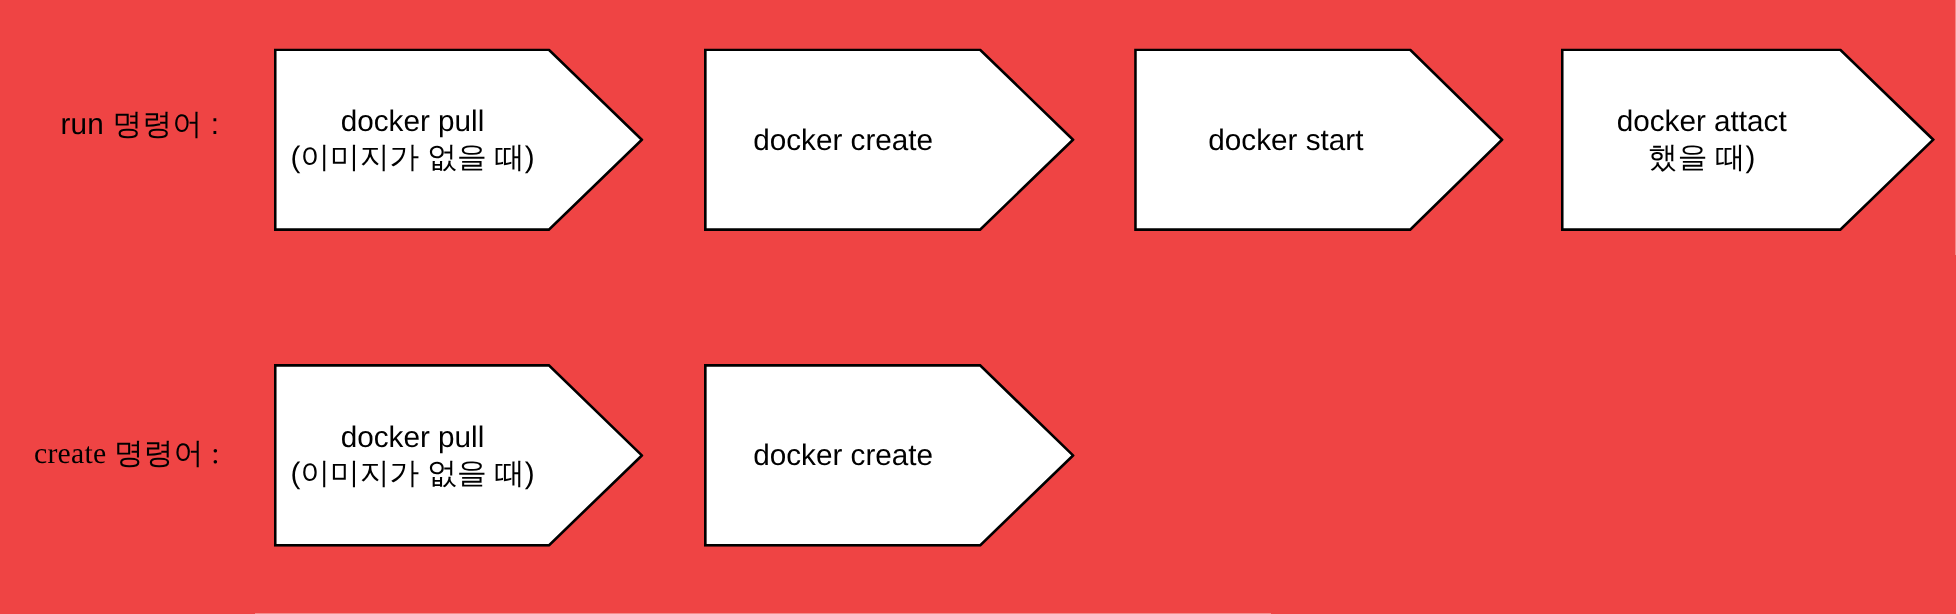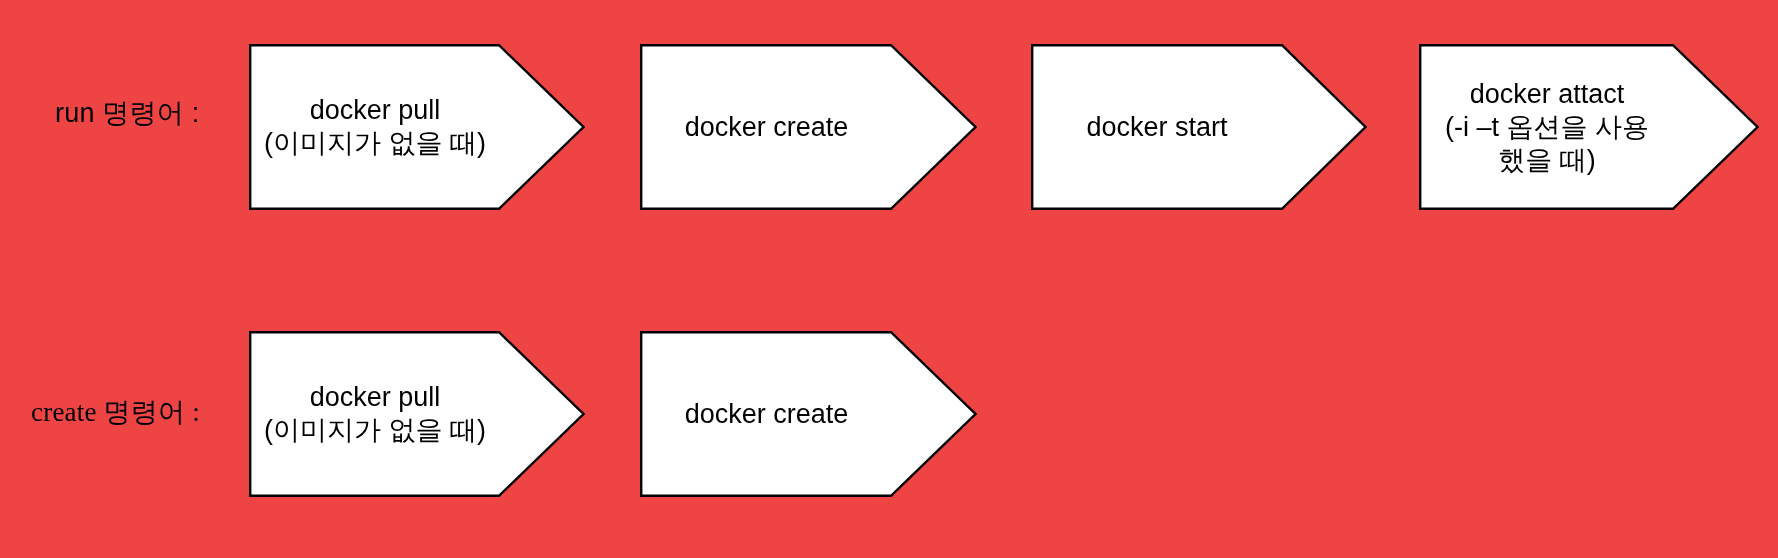--- a/index.html
+++ b/index.html
@@ -72,32 +72,31 @@
   </div>
   <div class="chev-text" style="left:640px; top:44px; width:253px; height:166px;">
     <span class="ln">docker create</span>
   </div>
 
   <div class="chevron" style="left:1031px; top:44px; width:336px; height:166px;">
     <svg viewBox="0 0 336 166" preserveAspectRatio="none">
       <polygon points="1.2,1.2 251,1.2 334.5,83 251,164.8 1.2,164.8" fill="#ffffff" stroke="#000000" stroke-width="2.4" stroke-linejoin="miter"></polygon>
     </svg>
   </div>
-  <div class="chev-text" style="left:1031px; top:44px; width:252px; height:166px;">
+  <div class="chev-text" style="left:1031px; top:44px; width:252px; height:166px;padding-left:12px;">
     <span class="ln">docker start</span>
   </div>
 
   <div class="chevron" style="left:1419px; top:44px; width:340px; height:166px;">
     <svg viewBox="0 0 340 166" preserveAspectRatio="none">
       <polygon points="1.2,1.2 254,1.2 338.5,83 254,164.8 1.2,164.8" fill="#ffffff" stroke="#000000" stroke-width="2.4" stroke-linejoin="miter"></polygon>
     </svg>
   </div>
   <div class="chev-text" style="left:1419px; top:44px; width:256px; height:166px;">
     <span class="ln">docker attact</span>
-    <span class="ln">(-i –t 옵션을 사용</span>
     <span class="ln">했을 때)</span>
   </div>
 
   <div class="row-label" style="left:31px; top:399px;font-family:Liberation Serif, serif;">create 명령어 :</div>
 
   <div class="chevron" style="left:249px; top:331px; width:336px; height:166px;">
     <svg viewBox="0 0 336 166" preserveAspectRatio="none">
       <polygon points="1.2,1.2 250,1.2 334.5,83 250,164.8 1.2,164.8" fill="#ffffff" stroke="#000000" stroke-width="2.4" stroke-linejoin="miter"></polygon>
     </svg>
   </div>

